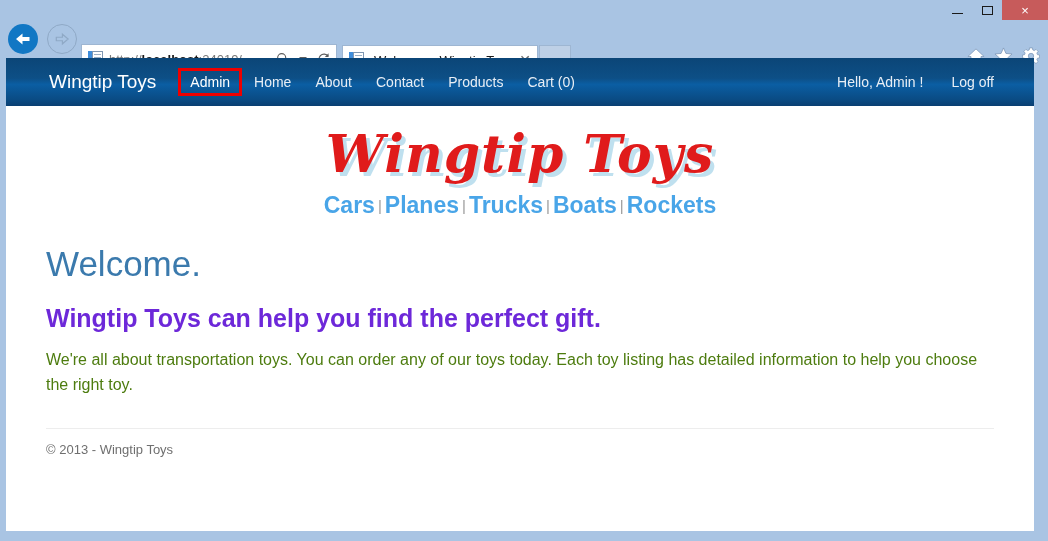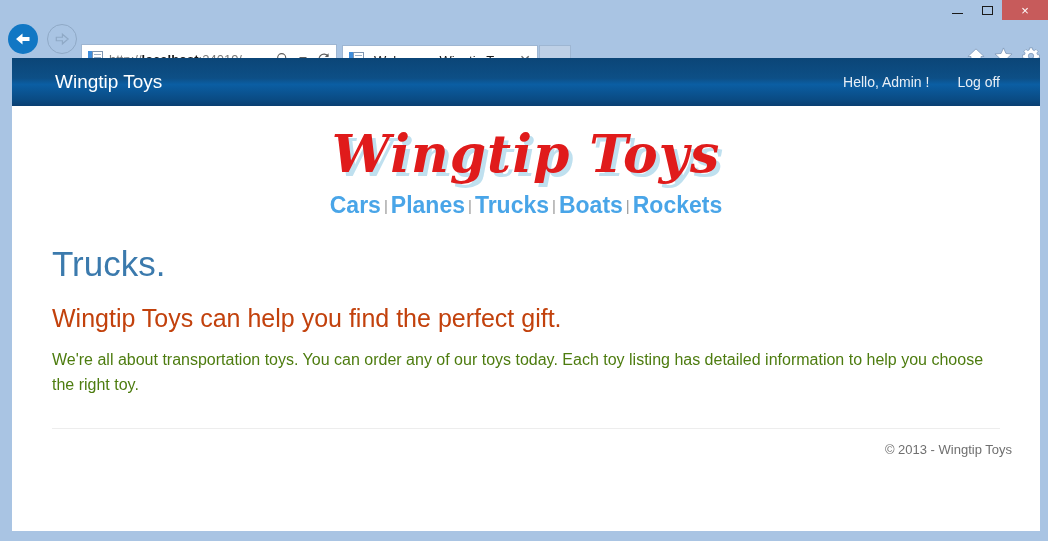--- a/index.html
+++ b/index.html
@@ -210,21 +210,21 @@
     display: flex;
     align-items: center;
     gap: 9px;
     color: #ffffff;
   }
   .cmd-icons svg { display: block; }
 
   
   .viewport {
     position: absolute;
-    left: 12px; top: 58px;
+    left: 6px; top: 58px;
     width: 1028px; height: 473px;
     background: #ffffff;
     overflow: hidden;
   }
 
   .navbar {
     width: 1028px;
     height: 48px;
     background: linear-gradient(to bottom, #0b4577 0%, #0d4f86 42%, #0b5ea3 55%, #0a4a82 88%, #0a3f72 100%);
     display: flex;
@@ -302,43 +302,42 @@
   }
 
   h1.welcome {
     color: #3b7aad;
     font-size: 35px;
     font-weight: normal;
     margin: 26px 0 0 12px;
     line-height: 1.1;
   }
   h2.tagline {
-    color: #c2410c;
+    color: #6d28d9;
     font-size: 25px;
-    font-weight: normal;
+    font-weight: bold;
     margin: 21px 0 0 12px;
     line-height: 1.1;
   }
   p.body-text {
     color: #4d7c0f;
     font-size: 16px;
     line-height: 1.55;
     margin: 16px 0 0 12px;
     max-width: 952px;
   }
   hr.divider {
     border: none;
     border-top: 1px solid #ededed;
     margin: 30px 12px 0 12px;
   }
   .footer {
     color: #6f6f6f;
     font-size: 13px;
     margin: 13px 0 0 12px;
-    text-align: right;
   }
 </style>
 </head>
 <body>
 
 <div class="window">
 
   <div class="titlebar">
     <div class="win-controls">
       <div class="win-btn">
@@ -418,37 +417,45 @@
           <circle cx="10" cy="10" r="3" fill="#a9c4e3" stroke="#7b95b5" stroke-width="0.8"></circle>
         </svg>
       </span>
     </div>
   </div>
 
   <div class="viewport">
 
     <div class="navbar">
       <span class="brand">Wingtip Toys</span>
+      <span class="navlinks">
+        <span class="navlink highlight">Admin</span>
+        <span class="navlink">Home</span>
+        <span class="navlink">About</span>
+        <span class="navlink">Contact</span>
+        <span class="navlink">Products</span>
+        <span class="navlink">Cart (0)</span>
+      </span>
       <span class="navright">
         <span class="navlink">Hello, Admin !</span>
         <span class="navlink">Log off</span>
       </span>
     </div>
 
     <div class="container">
 
       <div class="logo">
         <span class="logo-text">Wingtip Toys</span>
       </div>
 
       <div class="categories">
         <a href="#">Cars</a><span class="sep">|</span><a href="#">Planes</a><span class="sep">|</span><a href="#">Trucks</a><span class="sep">|</span><a href="#">Boats</a><span class="sep">|</span><a href="#">Rockets</a>
       </div>
 
-      <h1 class="welcome">Trucks.</h1>
+      <h1 class="welcome">Welcome.</h1>
       <h2 class="tagline">Wingtip Toys can help you find the perfect gift.</h2>
       <p class="body-text">We're all about transportation toys. You can order any of our toys today. Each toy listing has detailed information to help you choose the right toy.</p>
 
       <hr class="divider">
 
       <div class="footer">© 2013 - Wingtip Toys</div>
     </div>
   </div>
 </div>
 

